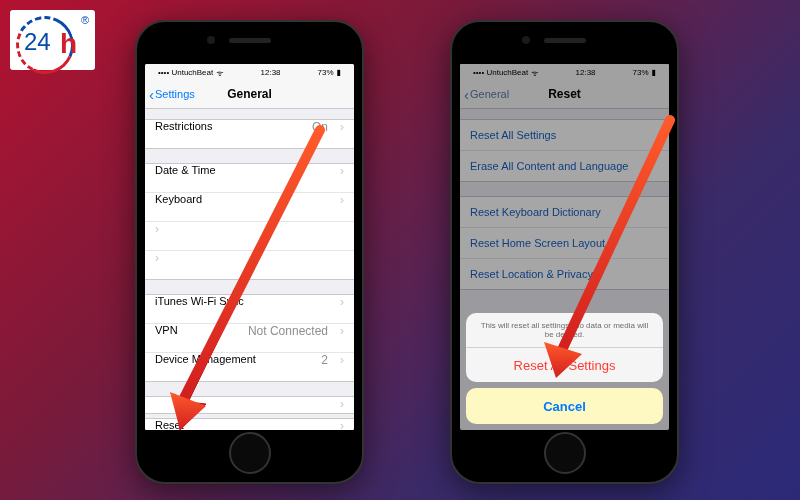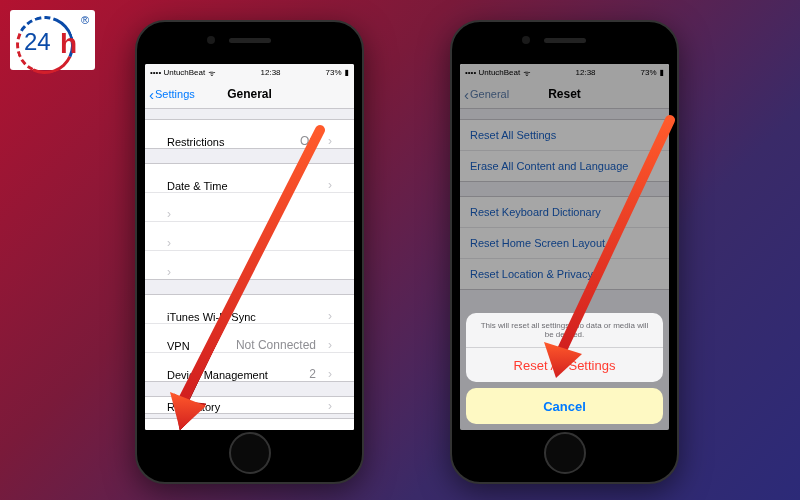--- a/index.html
+++ b/index.html
@@ -30,35 +30,35 @@
     width:42px;height:5px;background:#222;border-radius:3px}
   .cam{position:absolute;top:14px;left:70px;width:8px;height:8px;background:#1a1a1a;border-radius:50%}
   .home{position:absolute;bottom:8px;left:50%;transform:translateX(-50%);
     width:38px;height:38px;border:2px solid #333;border-radius:50%;background:#0a0a0a}
 
   .screen{position:absolute;top:42px;left:8px;right:8px;bottom:52px;
     background:#efeff4;border-radius:2px;overflow:hidden;font-size:11px;color:#000}
 
   
   .status{height:16px;background:#f7f7f8;display:flex;justify-content:space-between;
-    align-items:center;padding:0 5px;font-size:8px;color:#000}
+    align-items:center;padding:0 13px;font-size:8px;color:#000}
   .status .s-left,.status .s-right{display:flex;gap:3px;align-items:center}
 
   
   .nav{height:28px;background:#f7f7f8;border-bottom:1px solid #c8c7cc;
     display:flex;align-items:center;position:relative}
   .back{position:absolute;left:4px;color:#007aff;font-size:11px;display:flex;align-items:center}
   .back .ch{font-size:15px;margin-right:1px}
   .nav-title{margin:0 auto;font-weight:600;font-size:12px}
 
   
   .content{overflow:hidden}
   .group{background:#fff;border-top:1px solid #c8c7cc;border-bottom:1px solid #c8c7cc;margin-top:14px}
   .group:first-child{margin-top:10px}
-  .row{height:28px;display:flex;align-items:flex-end;padding:0 22px;
+  .row{height:28px;display:flex;align-items:flex-start;padding:0 10px;
     border-bottom:1px solid #e5e5e8;position:relative;background:#fff}
   .row:last-child{border-bottom:none}
   .row .label{flex:1;font-size:11px;color:#000}
   .row .val{color:#8e8e93;font-size:12px;margin-right:12px}
   .row .chev{color:#c7c7cc;font-size:12px}
   .row.cut{height:16px;overflow:hidden}
   .row.cut .label{margin-top:-12px}
 
   
   .reset-row{height:30px;display:flex;align-items:center;padding:0 10px;
@@ -121,20 +121,21 @@
           <span class="val">On</span>
           <span class="chev">›</span>
         </div>
       </div>
       <div class="group">
         <div class="row">
             <span class="label">Date &amp; Time</span>
             <span class="chev">›</span>
           </div>
         <div class="row">
+            <span class="label">Keyboard</span>
             <span class="chev">›</span>
           </div>
         <div class="row">
             <span class="chev">›</span>
           </div>
         <div class="row">
             <span class="chev">›</span>
           </div>
       </div>
       <div class="group">

